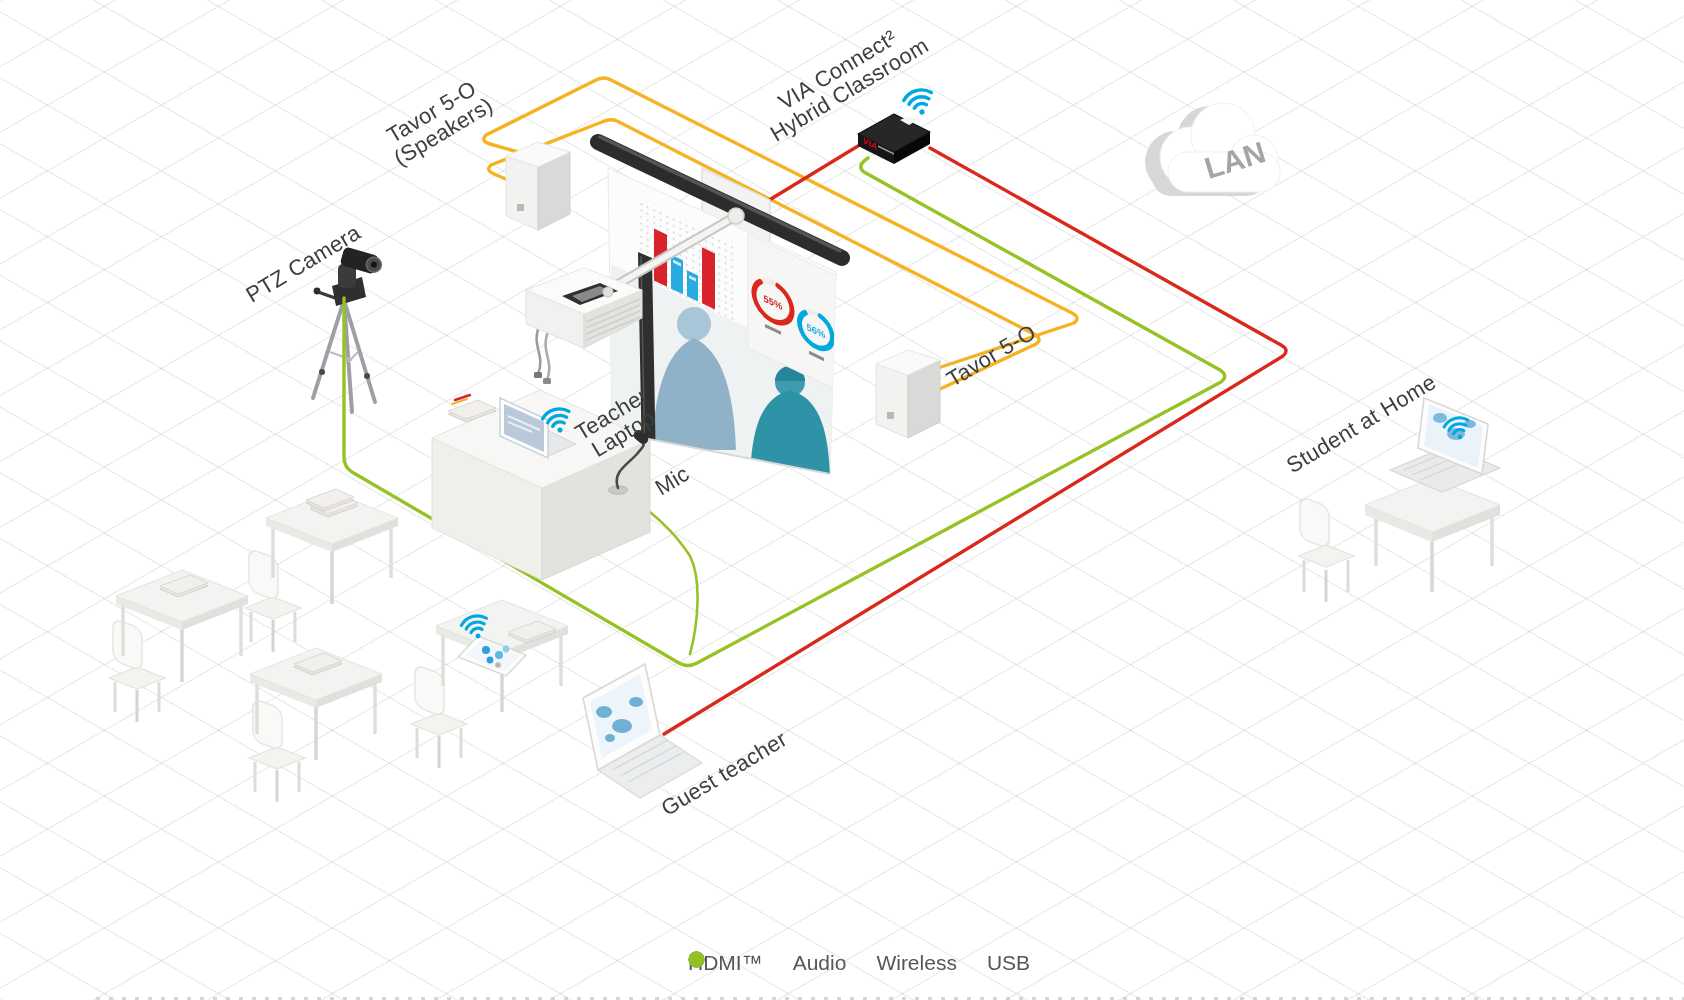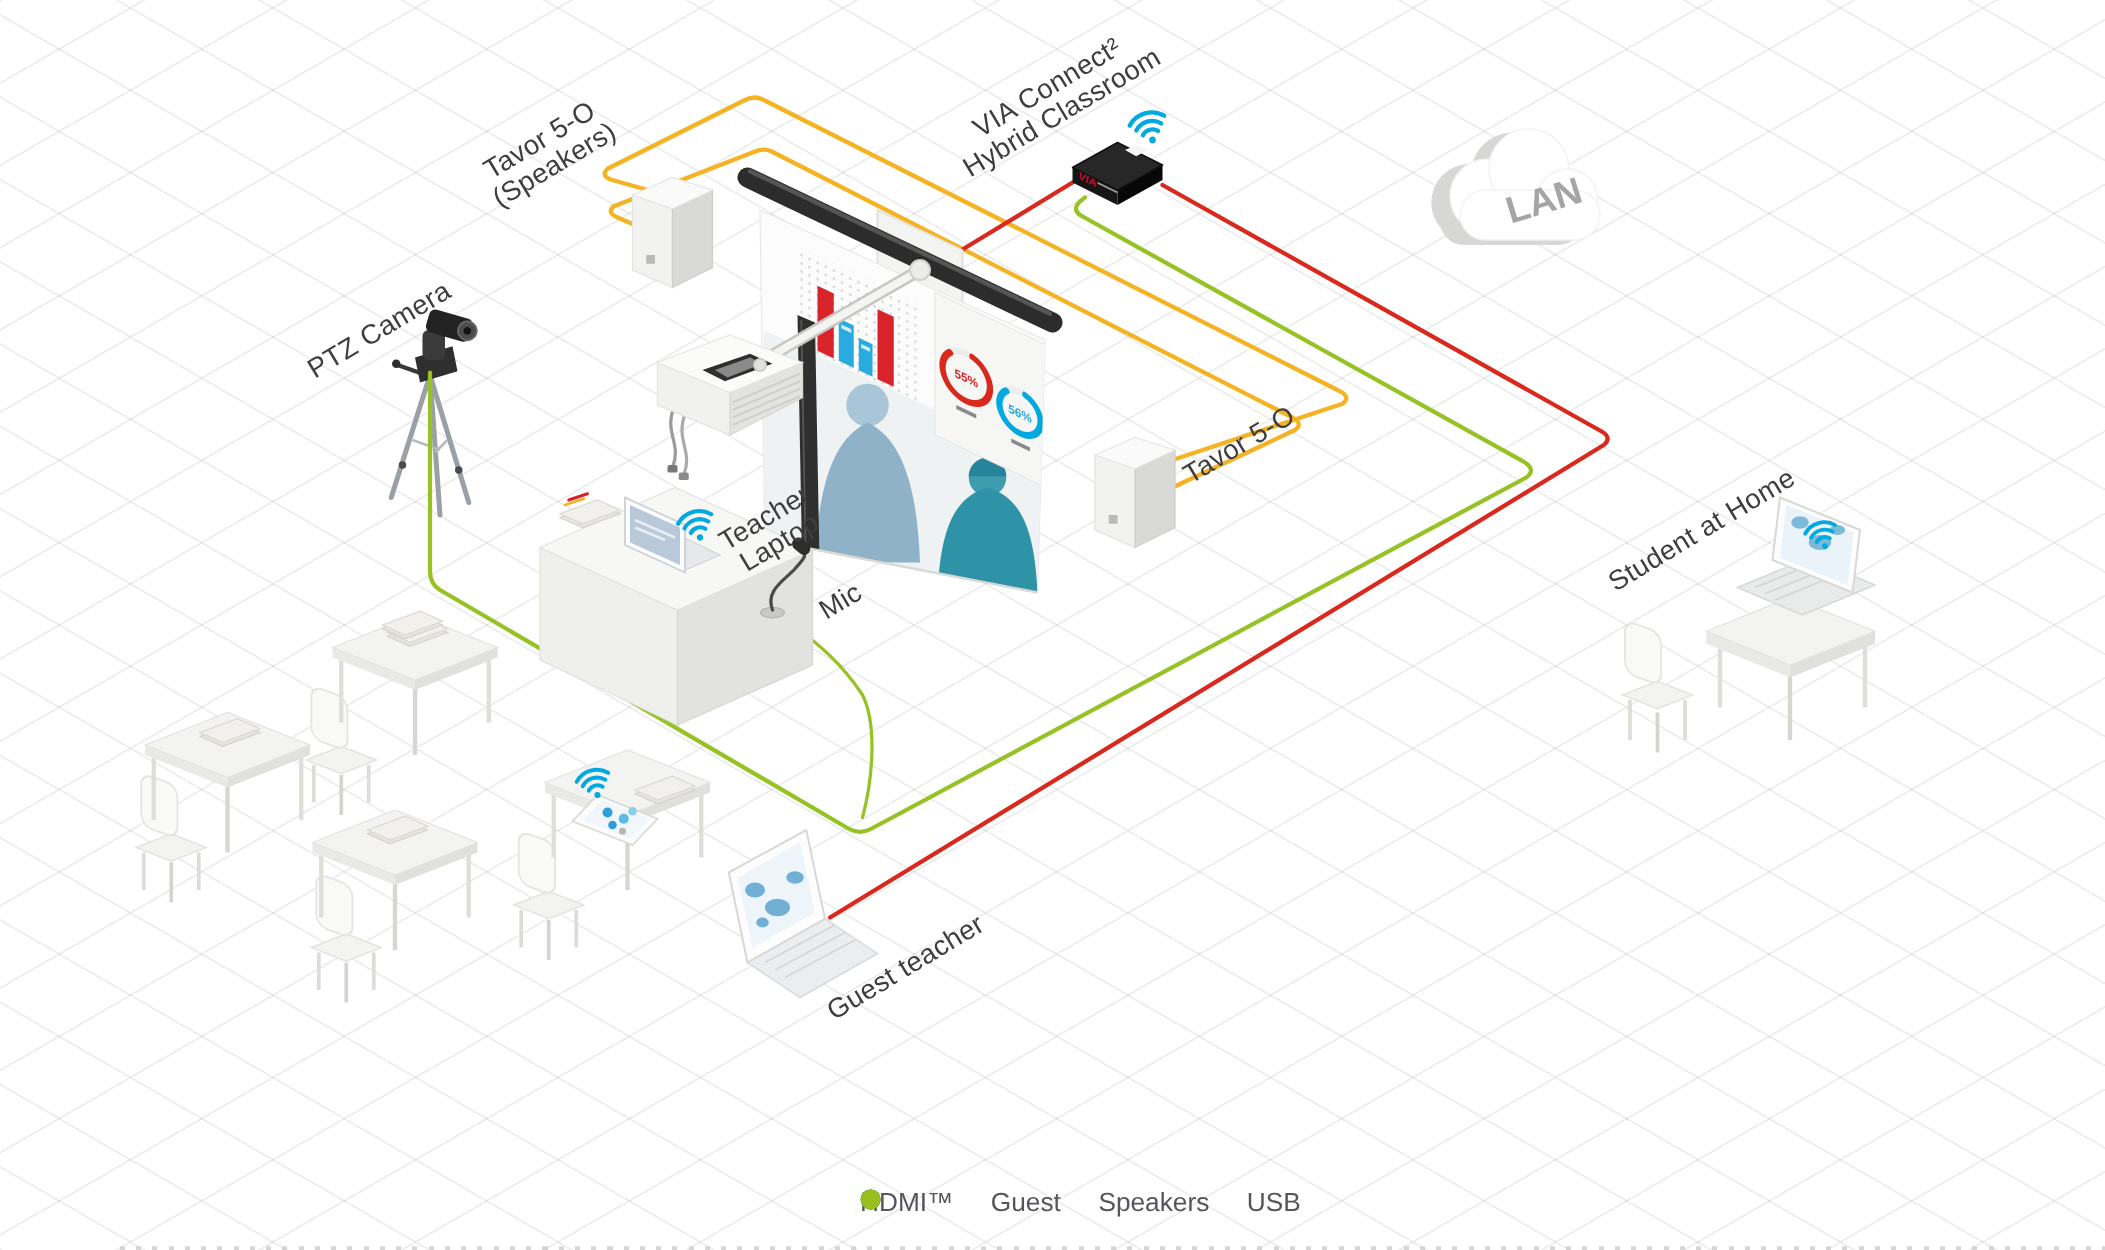--- a/index.html
+++ b/index.html
@@ -362,27 +362,27 @@
   <div class="legend-item">
     <svg width="17" height="17">
           <circle cx="8.5" cy="8.5" r="8" fill="#DA291C"></circle>
         </svg>
     <span>HDMI™</span>
   </div>
   <div class="legend-item">
     <svg width="17" height="17">
           <circle cx="8.5" cy="8.5" r="8" fill="#F5B324"></circle>
         </svg>
-    <span>Guest</span>
+    <span>Audio</span>
   </div>
   <div class="legend-item">
     <svg width="17" height="17">
           <circle cx="8.5" cy="8.5" r="8" fill="#00A9E0"></circle>
         </svg>
-    <span>Speakers</span>
+    <span>Wireless</span>
   </div>
   <div class="legend-item">
     <svg width="17" height="17">
           <circle cx="8.5" cy="8.5" r="8" fill="#95C11F"></circle>
         </svg>
     <span>USB</span>
   </div>
 </div>
 
 <div class="bottom-dots"></div>

